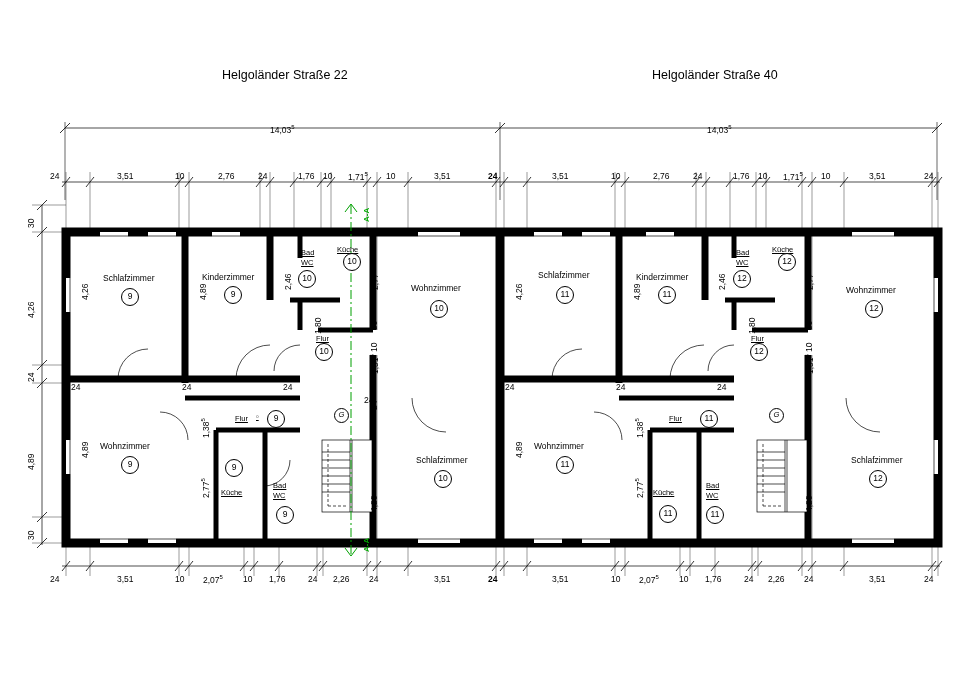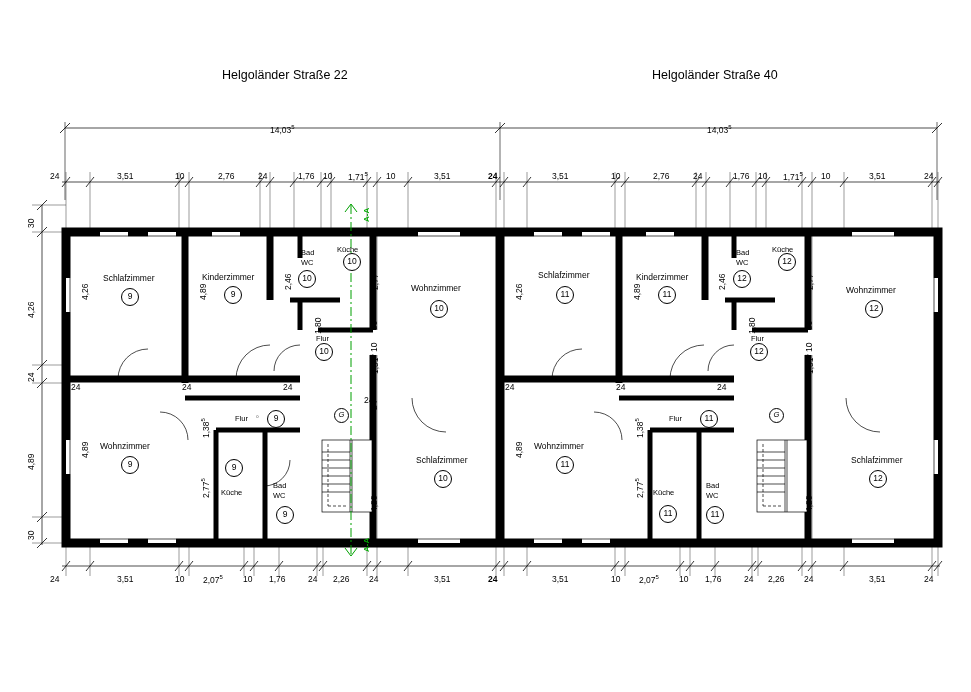--- a/index.html
+++ b/index.html
@@ -4,21 +4,21 @@
 <style>
   html,body{margin:0;padding:0;background:#ffffff;}
   body{width:971px;height:692px;position:relative;overflow:hidden;
        font-family:"Liberation Sans",sans-serif;color:#000;}
   .plan{position:absolute;left:0;top:0;width:843px;height:692px;}
   .lbl{position:absolute;white-space:nowrap;}
   .title{font-size:12.5px;}
   .dim{font-size:8.5px;}
   .dim sup{font-size:6px;}
   .room{font-size:8.5px;}
-  .small{font-size:7.5px;}
+  .small{font-size:7.5px;text-decoration:underline;}
   .vert{transform:rotate(-90deg);transform-origin:left top;}
   .circ{position:absolute;border:1.2px solid #000;border-radius:50%;
         width:16px;height:16px;font-size:8.5px;text-align:center;
         line-height:15px;background:#fff;}
   .circG{position:absolute;border:1.1px solid #000;border-radius:50%;
         width:13px;height:13px;font-size:7.5px;text-align:center;
         line-height:12px;background:#fff;font-style:italic;}
   .sec{position:absolute;color:#0a0;font-size:8px;font-weight:bold;}
   svg{position:absolute;left:0;top:0;overflow:visible;}
 </style>

